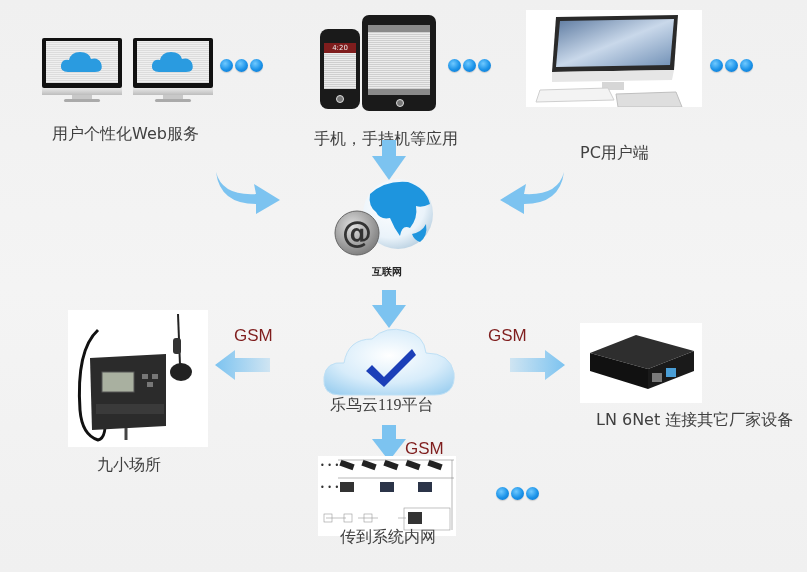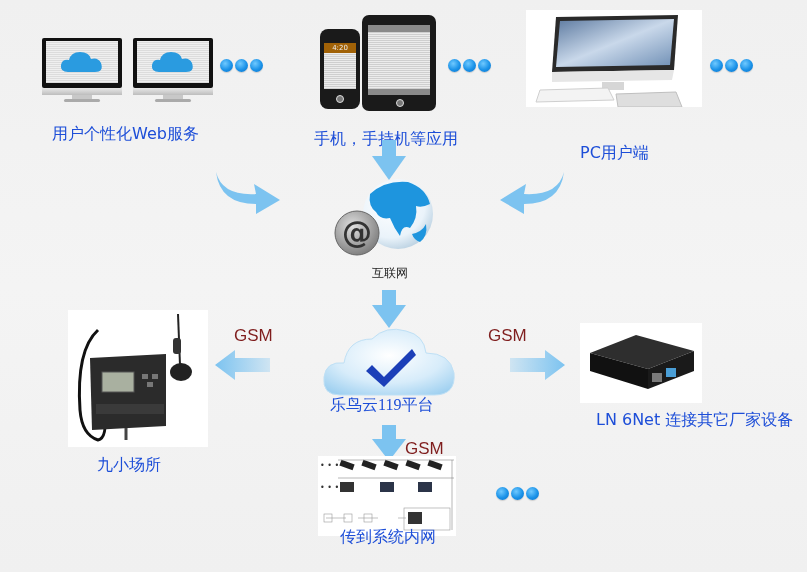--- a/index.html
+++ b/index.html
@@ -3,22 +3,22 @@
 <meta charset="utf-8">
 <style>
   html, body { margin:0; padding:0; }
   body {
     width:807px; height:572px; position:relative; overflow:hidden;
     background: linear-gradient(180deg, #f0f0f0 0%, #f4f4f4 50%, #f0f0f0 100%);
     font-family: "DejaVu Sans", sans-serif;
     color:#1a1a1a;
   }
   .abs { position:absolute; }
-  .label { position:absolute; font-size:16px; white-space:nowrap; color:#1d4ed8; }
-  .small-label { position:absolute; font-size:12px; white-space:nowrap; color:#222; }
+  .label { position:absolute; font-size:16px; white-space:nowrap; color:#404040; }
+  .small-label { position:absolute; font-size:10px; white-space:nowrap; color:#222;font-weight:bold; }
   .gsm { position:absolute; font-size:17px; color:#7f1d1d; font-family:"Liberation Sans", sans-serif; }
   .dots { position:absolute; display:flex; gap:2px; }
   .dot {
     width:13px; height:13px; border-radius:50%;
     background: radial-gradient(circle at 40% 35%, #6fc9ff 0%, #1a92e8 55%, #0b6fc6 100%);
     box-shadow: 0 1px 1px rgba(0,0,0,0.15);
   }
   
   .monitor { position:absolute; width:80px; height:64px; }
   .monitor .screen {
@@ -70,21 +70,21 @@
 <div class="dots" style="left:220px;top:59px;">
   <div class="dot"></div>
     <div class="dot"></div>
     <div class="dot"></div>
 </div>
 <div class="label" style="left:52px;top:124px;">用户个性化Web服务</div>
 
 <div class="abs" style="left:318px;top:15px;width:125px;height:95px;">
   <div class="phone" style="left:2px;top:14px;width:40px;height:80px;">
     <div class="scr" style="left:4px;top:14px;width:32px;height:46px;"></div>
-    <div class="abs" style="left:4px;top:14px;width:32px;height:10px;background:#a16207;color:#eee;font-size:7px;text-align:center;line-height:10px;">4:20</div>
+    <div class="abs" style="left:4px;top:14px;width:32px;height:10px;background:#7f1d1d;color:#eee;font-size:7px;text-align:center;line-height:10px;">4:20</div>
     <div class="btn" style="left:16px;top:66px;"></div>
   </div>
   <div class="phone" style="left:44px;top:0px;width:74px;height:96px;border-radius:7px;">
     <div class="scr" style="left:6px;top:10px;width:62px;height:70px;"></div>
     <div class="abs" style="left:6px;top:10px;width:62px;height:7px;background:#8a8a8a;"></div>
     <div class="abs" style="left:6px;top:74px;width:62px;height:6px;background:#8a8a8a;"></div>
     <div class="btn" style="left:34px;top:84px;"></div>
   </div>
 </div>
 <div class="dots" style="left:448px;top:59px;">

